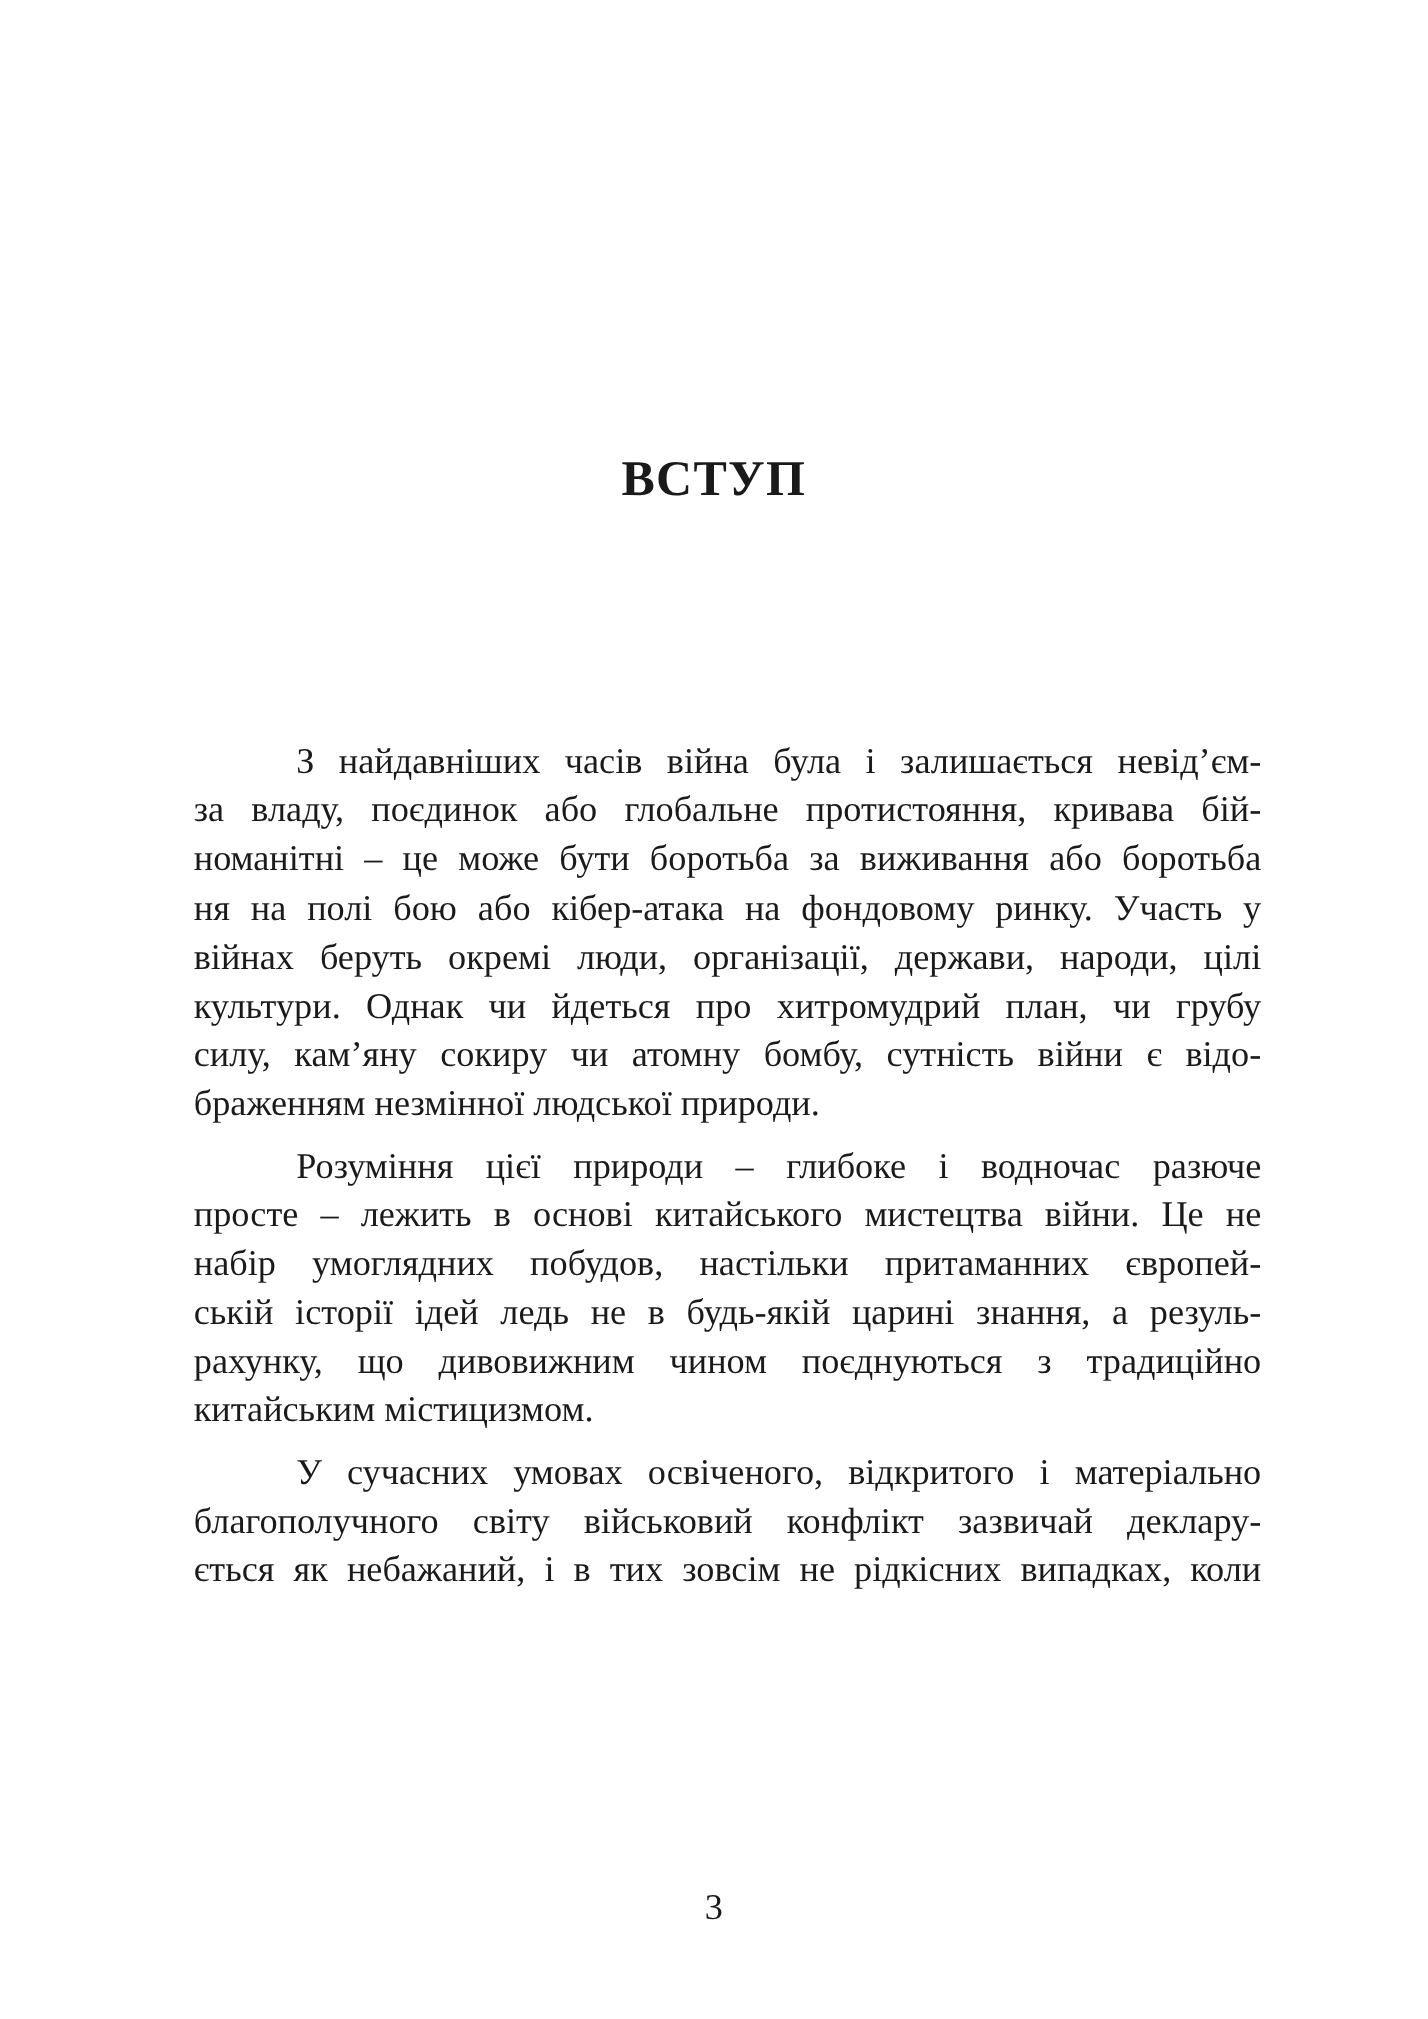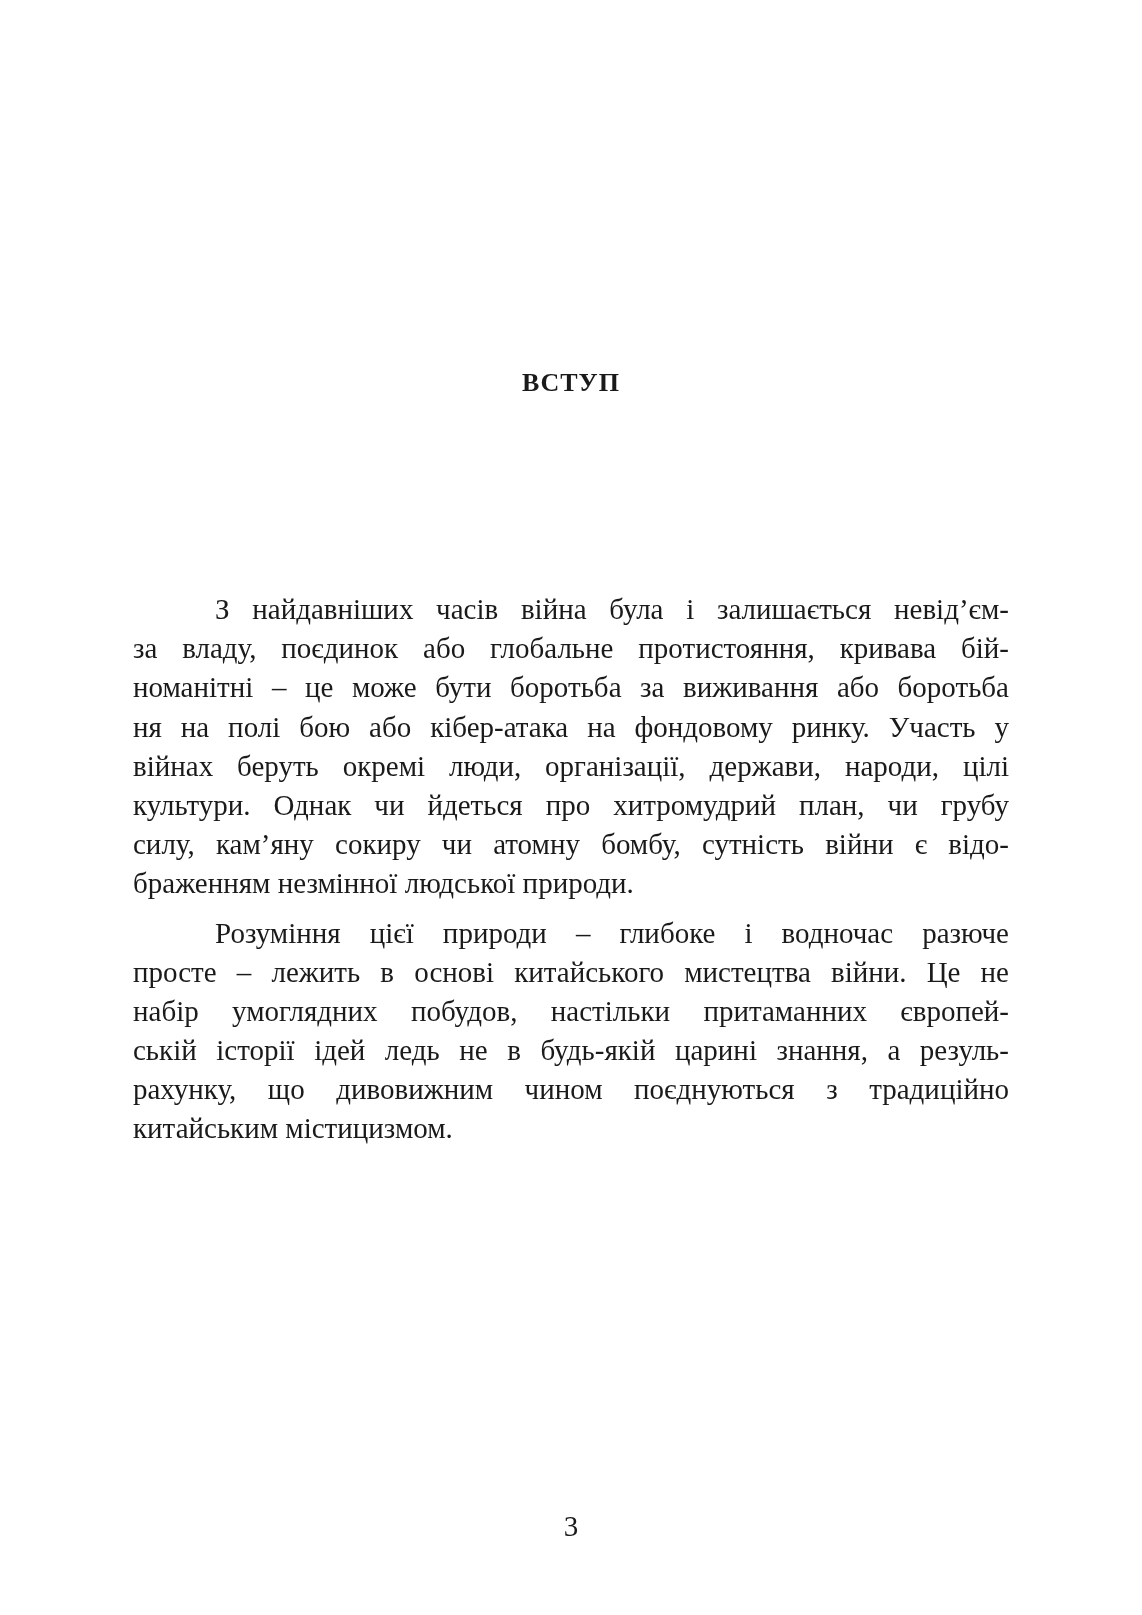--- a/index.html
+++ b/index.html
@@ -4,32 +4,33 @@
 <style>
   html, body { margin: 0; padding: 0; background: #ffffff; }
   body { width: 1142px; height: 1615px; position: relative; overflow: hidden; }
   .page {
     position: absolute; left: 0; top: 0; width: 1142px; height: 1615px;
     background: #ffffff; color: #1a1a1a;
     font-family: "Liberation Serif", "DejaVu Serif", serif;
   }
   .title {
     position: absolute; left: 0; width: 1142px; top: 358px;
-    text-align: center; font-weight: bold; font-size: 26px; letter-spacing: 1px;
+    text-align: center; font-weight: bold; font-size: 40px; letter-spacing: 1px;
     line-height: 50px;
   }
   .body-text {
     position: absolute; left: 133px; width: 876px; top: 590px;
   }
   .line {
     display: block; height: 39.2px; line-height: 39.2px;
     font-size: 29px;
     text-align: justify; text-align-last: justify;
     white-space: nowrap;
     transform-origin: left center;
+    margin-left: 22px;
   }
   .line.last { text-align-last: left; }
   .line.indent { padding-left: 82px; }
   .para-gap { height: 10px; }
   .page-number {
     position: absolute; left: 0; width: 1142px; top: 1508px;
     text-align: center; font-size: 29px; line-height: 36px;
   }
 </style>
 </head>
@@ -55,16 +56,21 @@
     <div>
       <span class="line indent">Розуміння цієї природи – глибоке і водночас разюче</span>
       <span class="line">просте – лежить в основі китайського мистецтва війни. Це не</span>
       <span class="line">набір умоглядних побудов, настільки притаманних європей-</span>
       <span class="line">ській історії ідей ледь не в будь-якій царині знання, а резуль-</span>
       <span class="line">рахунку, що дивовижним чином поєднуються з традиційно</span>
       <span class="line last">китайським містицизмом.</span>
     </div>
     <div class="para-gap"></div>
 
+    <div>
+      <span class="line indent">У сучасних умовах освіченого, відкритого і матеріально</span>
+      <span class="line">благополучного світу військовий конфлікт зазвичай деклару-</span>
+      <span class="line">ється як небажаний, і в тих зовсім не рідкісних випадках, коли</span>
+    </div>
   </div>
 
   <div class="page-number">3</div>
 </div>
 
 </body></html>

